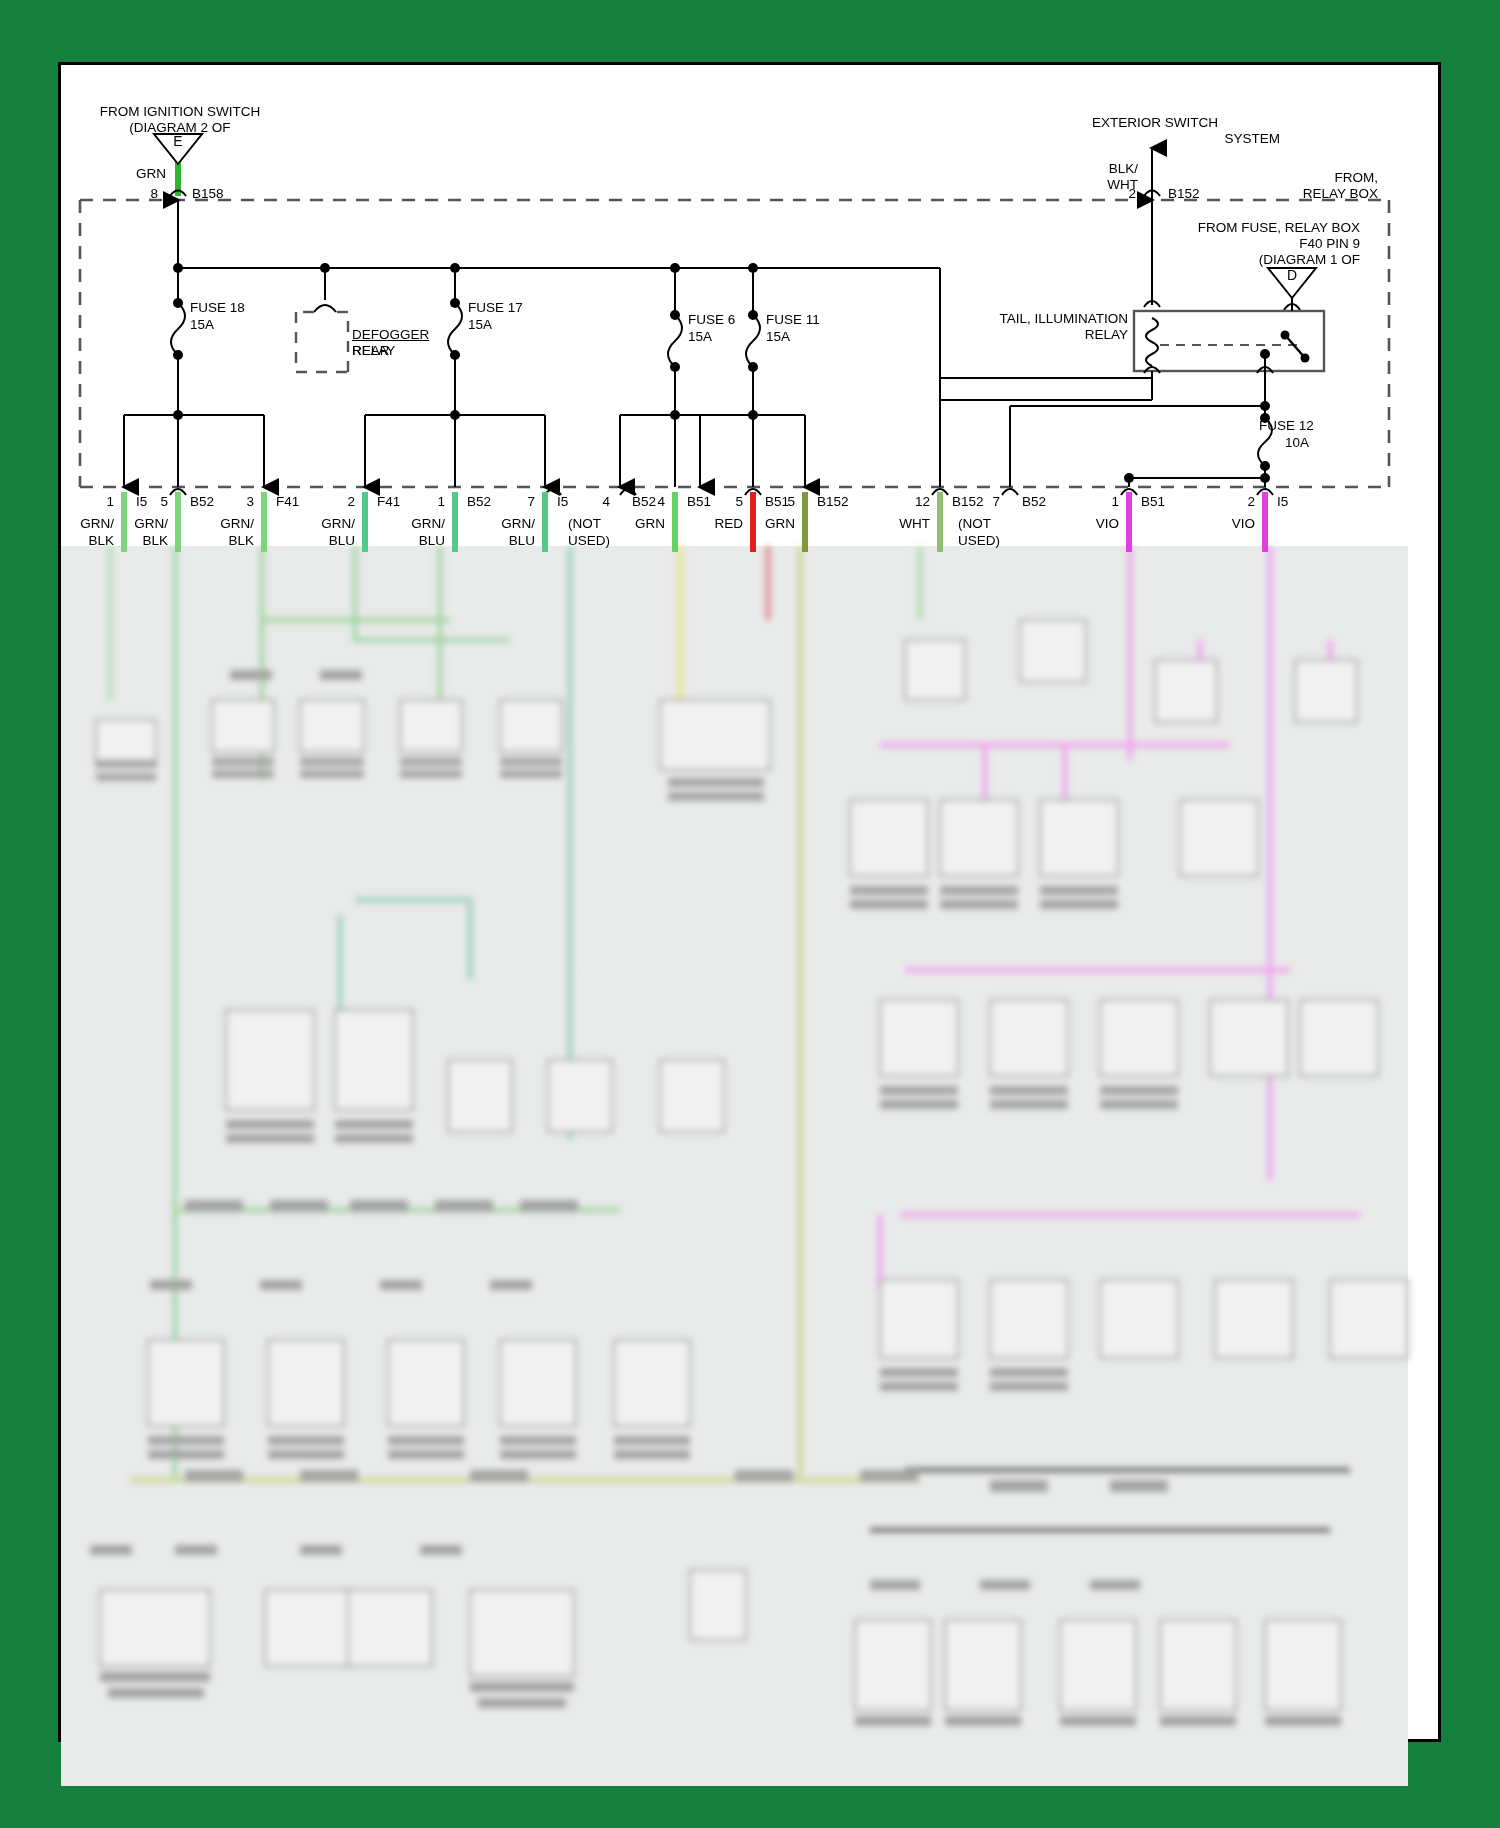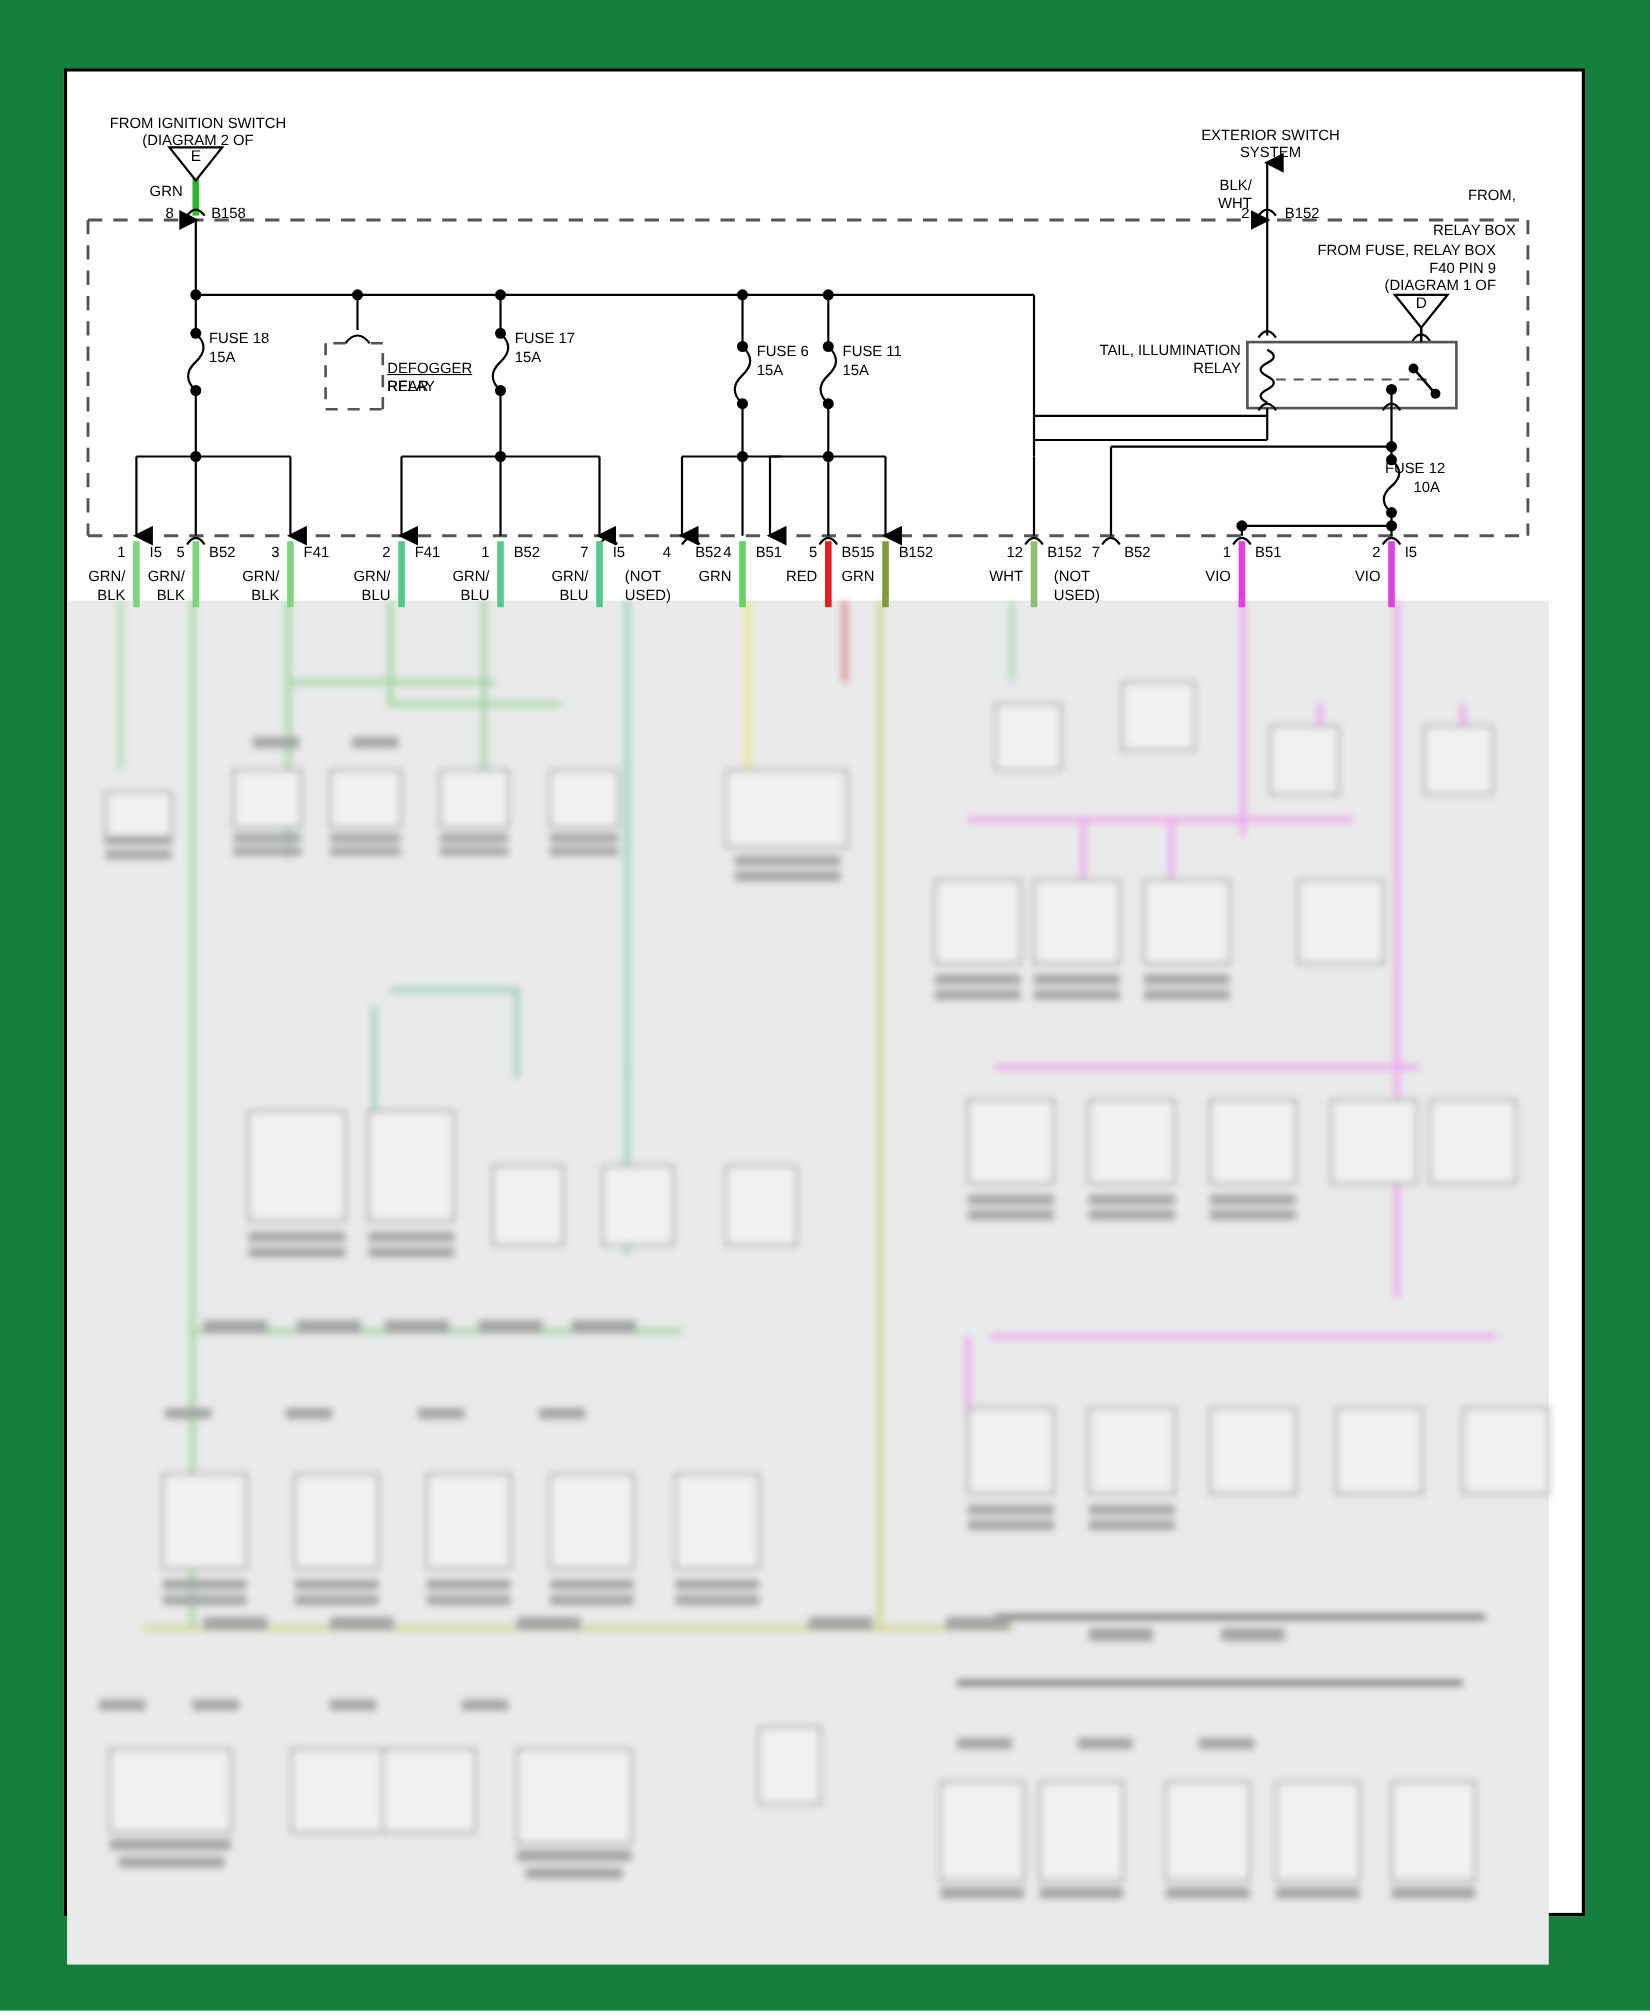--- a/index.html
+++ b/index.html
@@ -377,28 +377,28 @@
   </svg>
 
   <div class="lbl c" style="left:40px; top:104px; width:280px;">FROM IGNITION SWITCH</div>
   <div class="lbl c" style="left:40px; top:120px; width:280px;">(DIAGRAM 2 OF</div>
   <div class="lbl c" style="left:163px; top:134px; width:30px; font-size:14px;">E</div>
   <div class="lbl r" style="left:110px; top:166px; width:56px;">GRN</div>
   <div class="lbl r" style="left:118px; top:186px; width:40px;">8</div>
   <div class="lbl" style="left:192px; top:186px;">B158</div>
 
   <div class="lbl c" style="left:1030px; top:115px; width:250px;">EXTERIOR SWITCH</div>
-  <div class="lbl c" style="left:1030px; top:131px; width:250px;">SYSTEM</div>
+  <div class="lbl c" style="left:1030px; top:131px; width:250px;text-align:right;">SYSTEM</div>
   <div class="lbl r" style="left:1078px; top:161px; width:60px;">BLK/</div>
   <div class="lbl r" style="left:1078px; top:177px; width:60px;">WHT</div>
   <div class="lbl r" style="left:1094px; top:186px; width:42px;">2</div>
   <div class="lbl" style="left:1168px; top:186px;">B152</div>
 
   <div class="lbl r" style="left:1160px; top:170px; width:218px;">FROM,</div>
-  <div class="lbl r" style="left:1160px; top:186px; width:218px;margin-top:16px;">RELAY BOX</div>
+  <div class="lbl r" style="left:1160px; top:186px; width:218px;">RELAY BOX</div>
 
   <div class="lbl r" style="left:1100px; top:220px; width:260px;">FROM FUSE, RELAY BOX</div>
   <div class="lbl r" style="left:1100px; top:236px; width:260px;">F40 PIN 9</div>
   <div class="lbl r" style="left:1100px; top:252px; width:260px;">(DIAGRAM 1 OF</div>
   <div class="lbl c" style="left:1277px; top:268px; width:30px; font-size:14px;">D</div>
 
   <div class="lbl" style="left:190px; top:300px;">FUSE 18</div>
   <div class="lbl" style="left:190px; top:317px;">15A</div>
 
   <div class="lbl" style="left:468px; top:300px;">FUSE 17</div>

